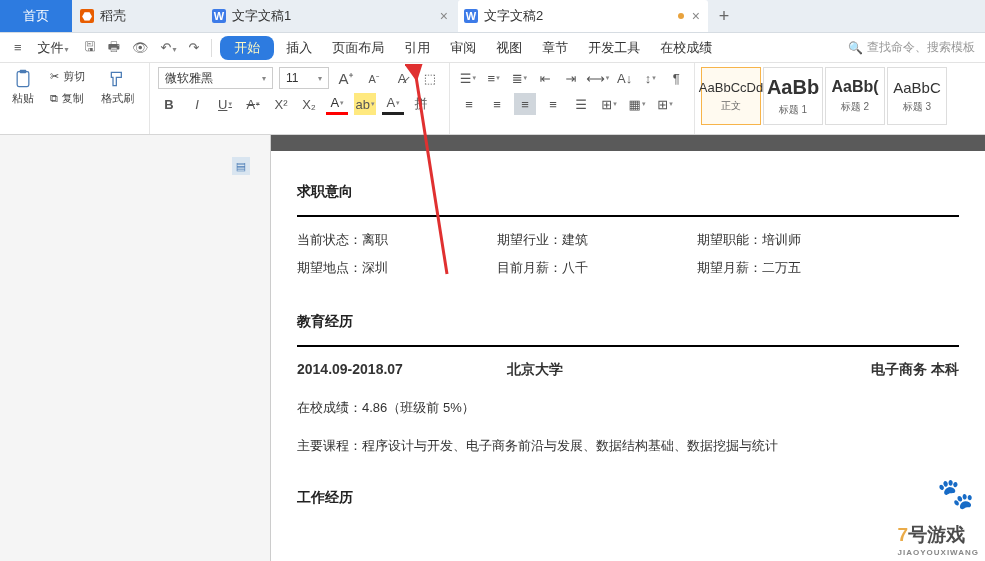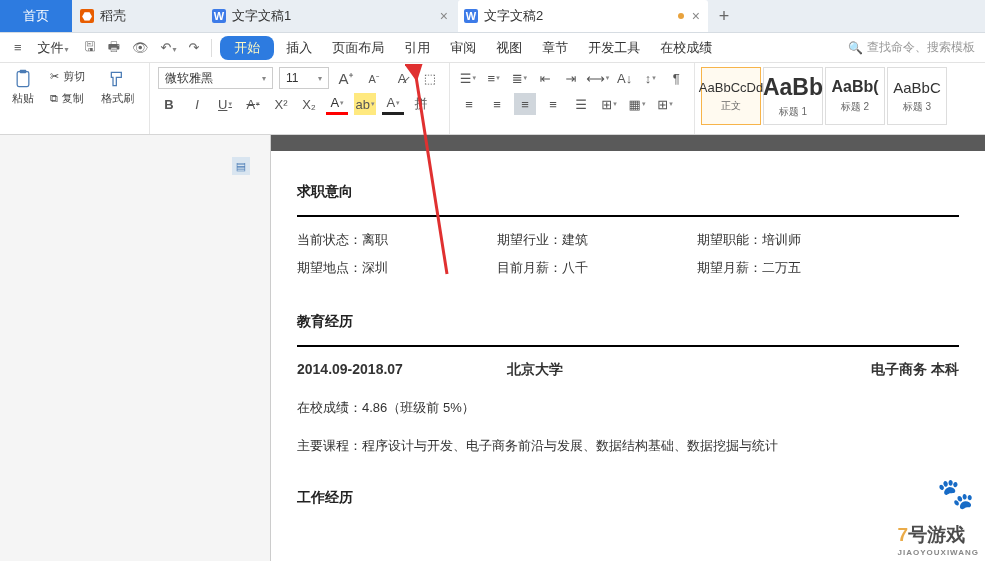--- a/index.html
+++ b/index.html
@@ -34,21 +34,21 @@
 .fontbox.size{width:50px}
 .fontbox .dd{margin-left:auto;font-size:8px;color:#888}
 .ibtn{width:22px;height:22px;display:inline-flex;align-items:center;justify-content:center;cursor:pointer;color:#555;font-size:13px}
 .ibtn.active{background:#d0d6dc}
 .ibtn .dd{font-size:7px;margin-left:1px;color:#888}
 .pgroup{padding:4px 8px;border-right:1px solid #e5e5e5;display:flex;flex-direction:column;gap:4px}
 .styles{display:flex;padding:4px 6px;gap:2px}
 .stylebox{border:1px solid #ddd;width:60px;height:58px;display:flex;flex-direction:column;align-items:center;justify-content:center;cursor:pointer;font-size:10px;color:#666}
 .stylebox.sel{border:1px solid #f7b44a;background:#fffaf0}
 .stylebox .prev{font-size:13px;color:#333;margin-bottom:4px}
-.stylebox .prev.big{font-size:23px;font-weight:bold}
+.stylebox .prev.big{font-size:20px;font-weight:bold}
 .workspace{display:flex;height:calc(100% - 135px);background:#f0f0f0}
 .sidepanel{width:270px;background:#f5f5f5;display:flex;justify-content:flex-end;padding:22px 20px 0 0}
 .stab{width:18px;height:18px;background:#d9e5f0;display:flex;align-items:center;justify-content:center;color:#4a7bb5;font-size:11px}
 .docpane{flex:1;background:#fff;overflow:hidden;position:relative;border-left:1px solid #ccc}
 .topbar{height:16px;background:#5a5a5a}
 .page{padding:32px 26px 0 26px}
 .section-title{font-size:14px;font-weight:bold;color:#222;margin-bottom:14px}
 .hr{border:none;border-top:2px solid #000;margin-bottom:14px}
 .inforow{display:flex;gap:40px;margin-bottom:10px;font-size:13px;color:#333}
 .inforow span{min-width:160px}

